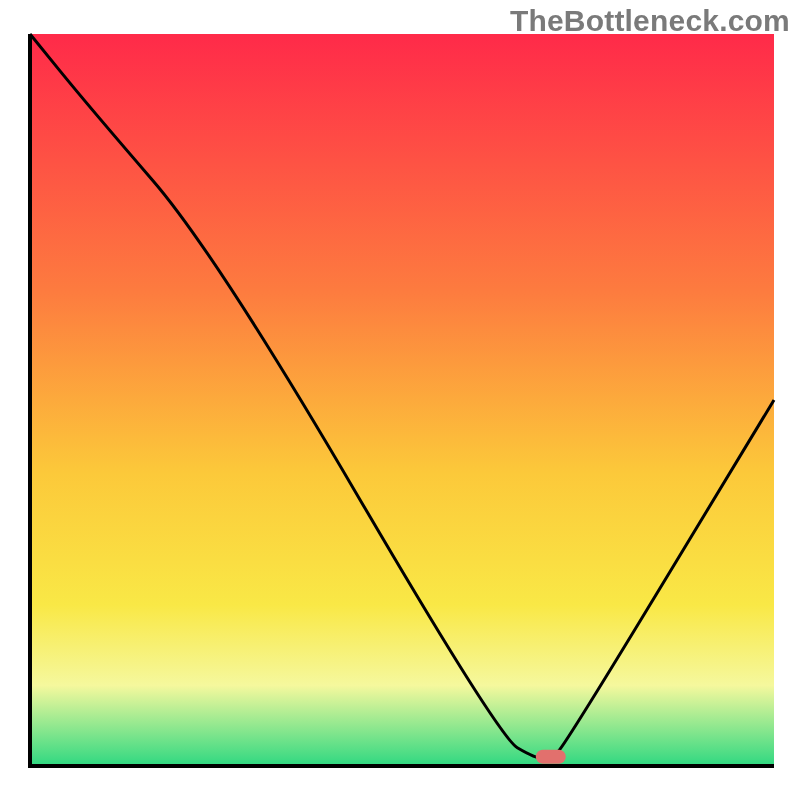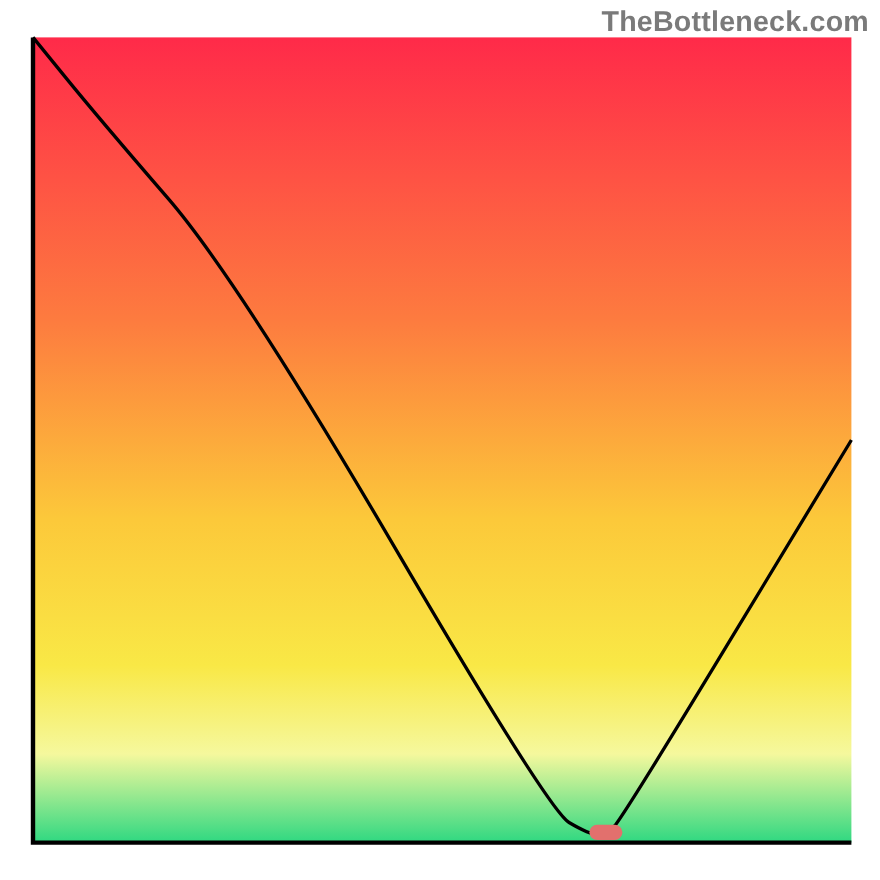--- a/index.html
+++ b/index.html
@@ -13,21 +13,21 @@
   .frame {
     position: relative;
     width: 800px;
     height: 800px;
   }
   .watermark {
     position: absolute;
     top: 4px;
     right: 10px;
     font-family: Arial, Helvetica, sans-serif;
-    font-size: 26px;
+    font-size: 30px;
     font-weight: 600;
     color: #7a7a7a;
     letter-spacing: 0.2px;
   }
   svg {
     display: block;
   }
   .curve {
     fill: none;
     stroke: #000;

